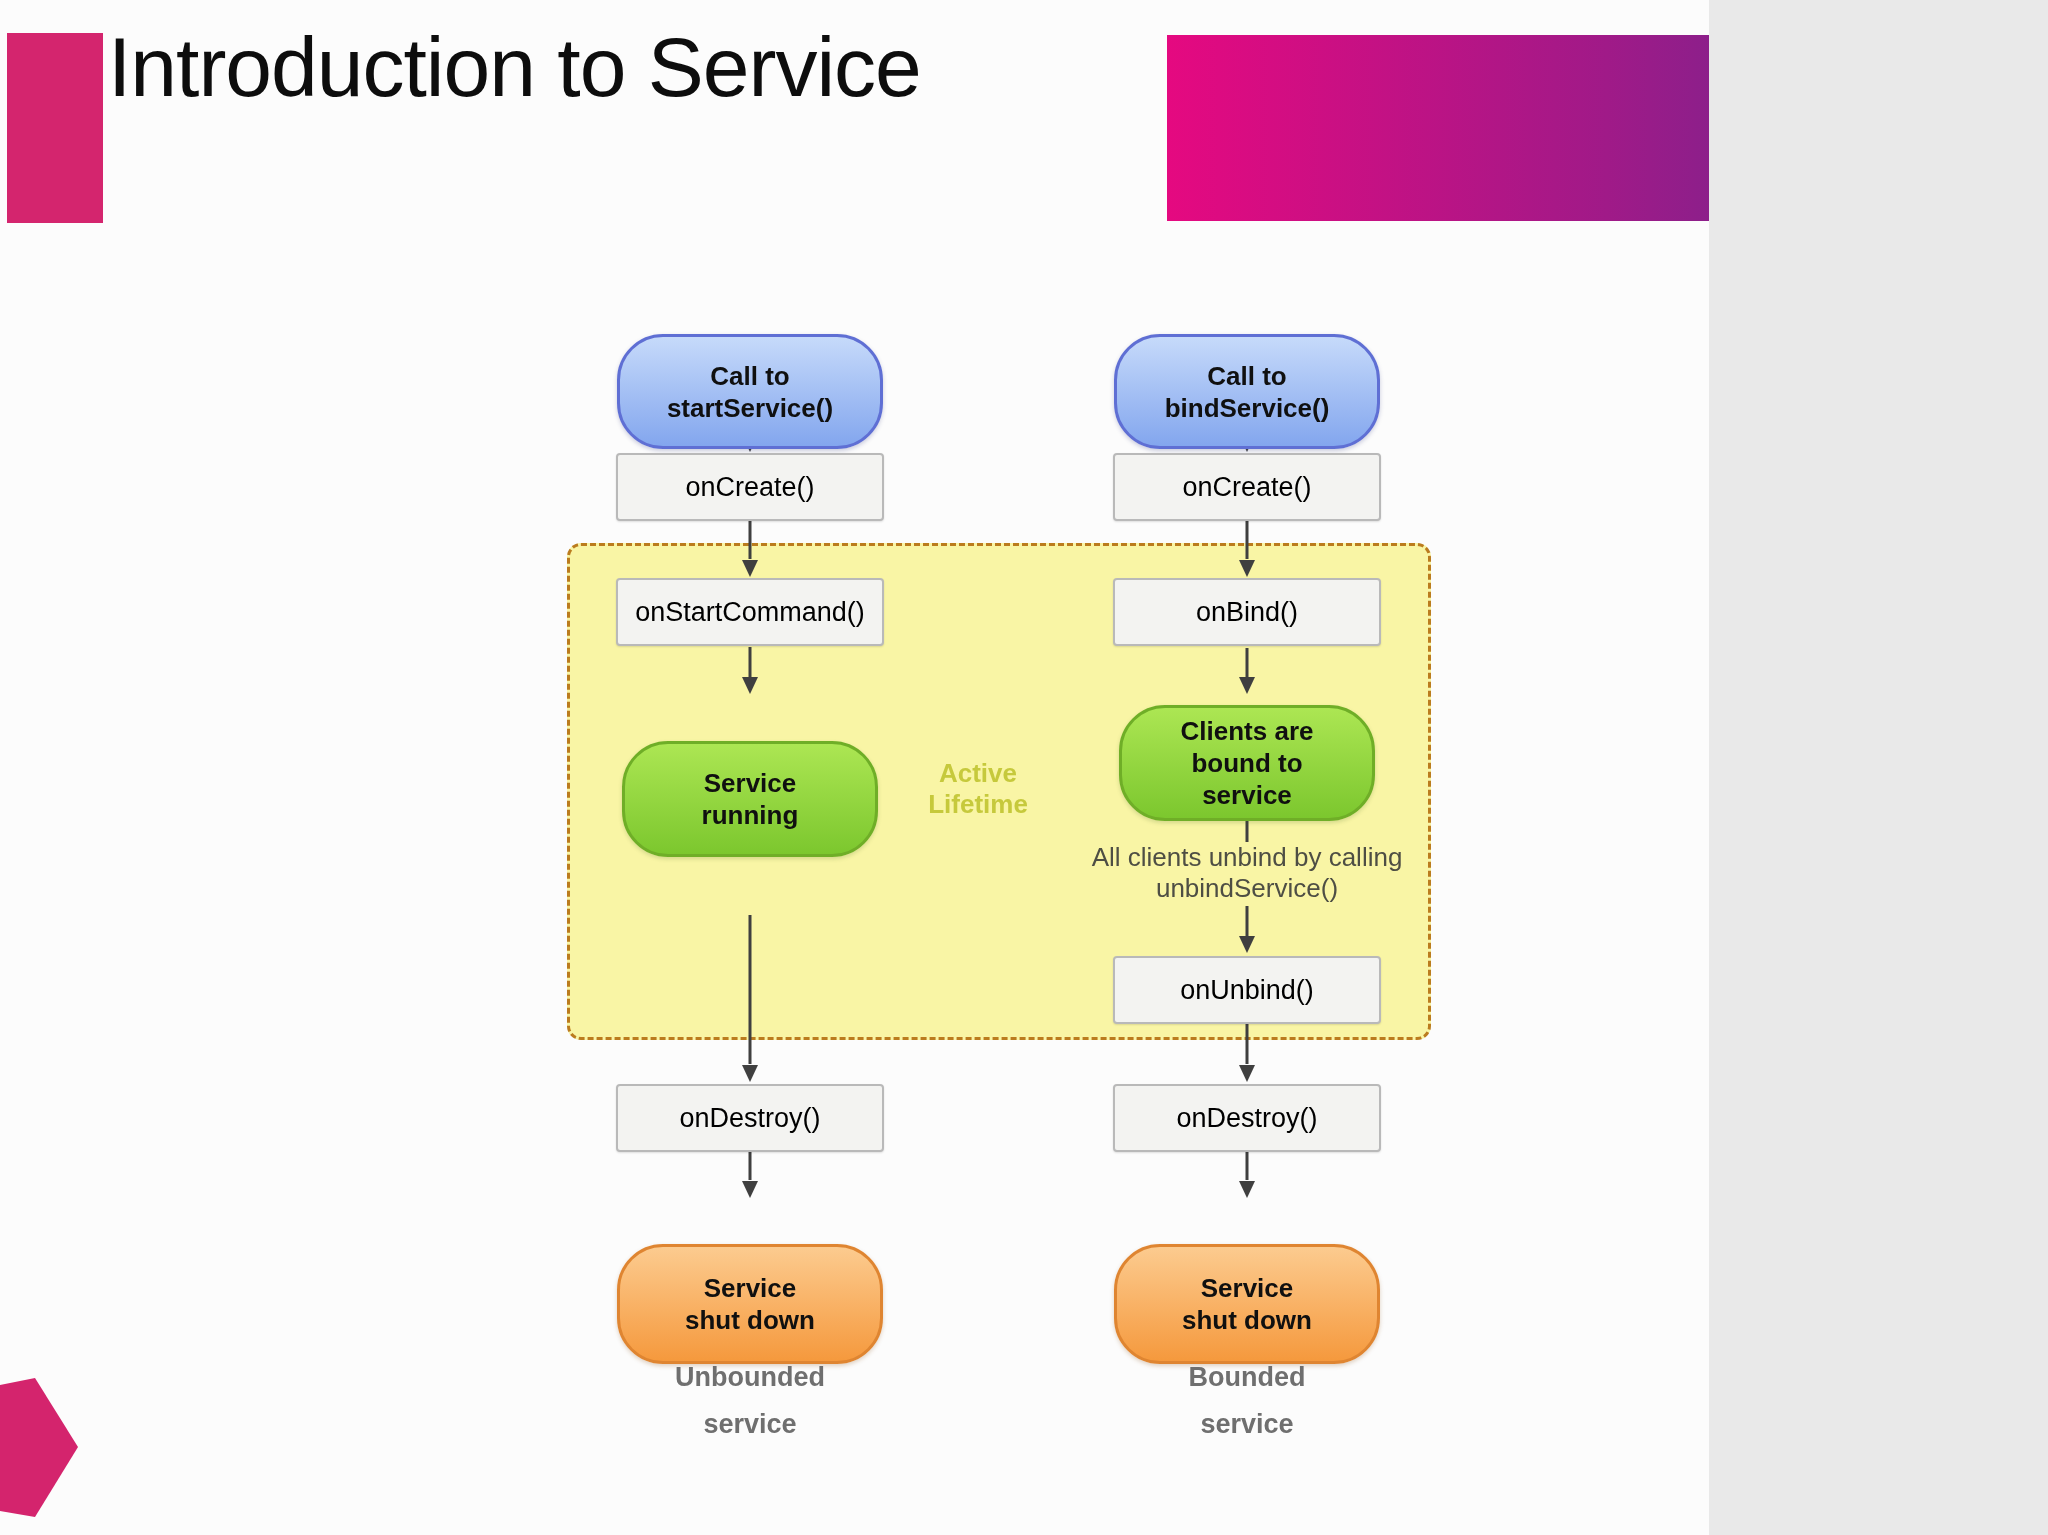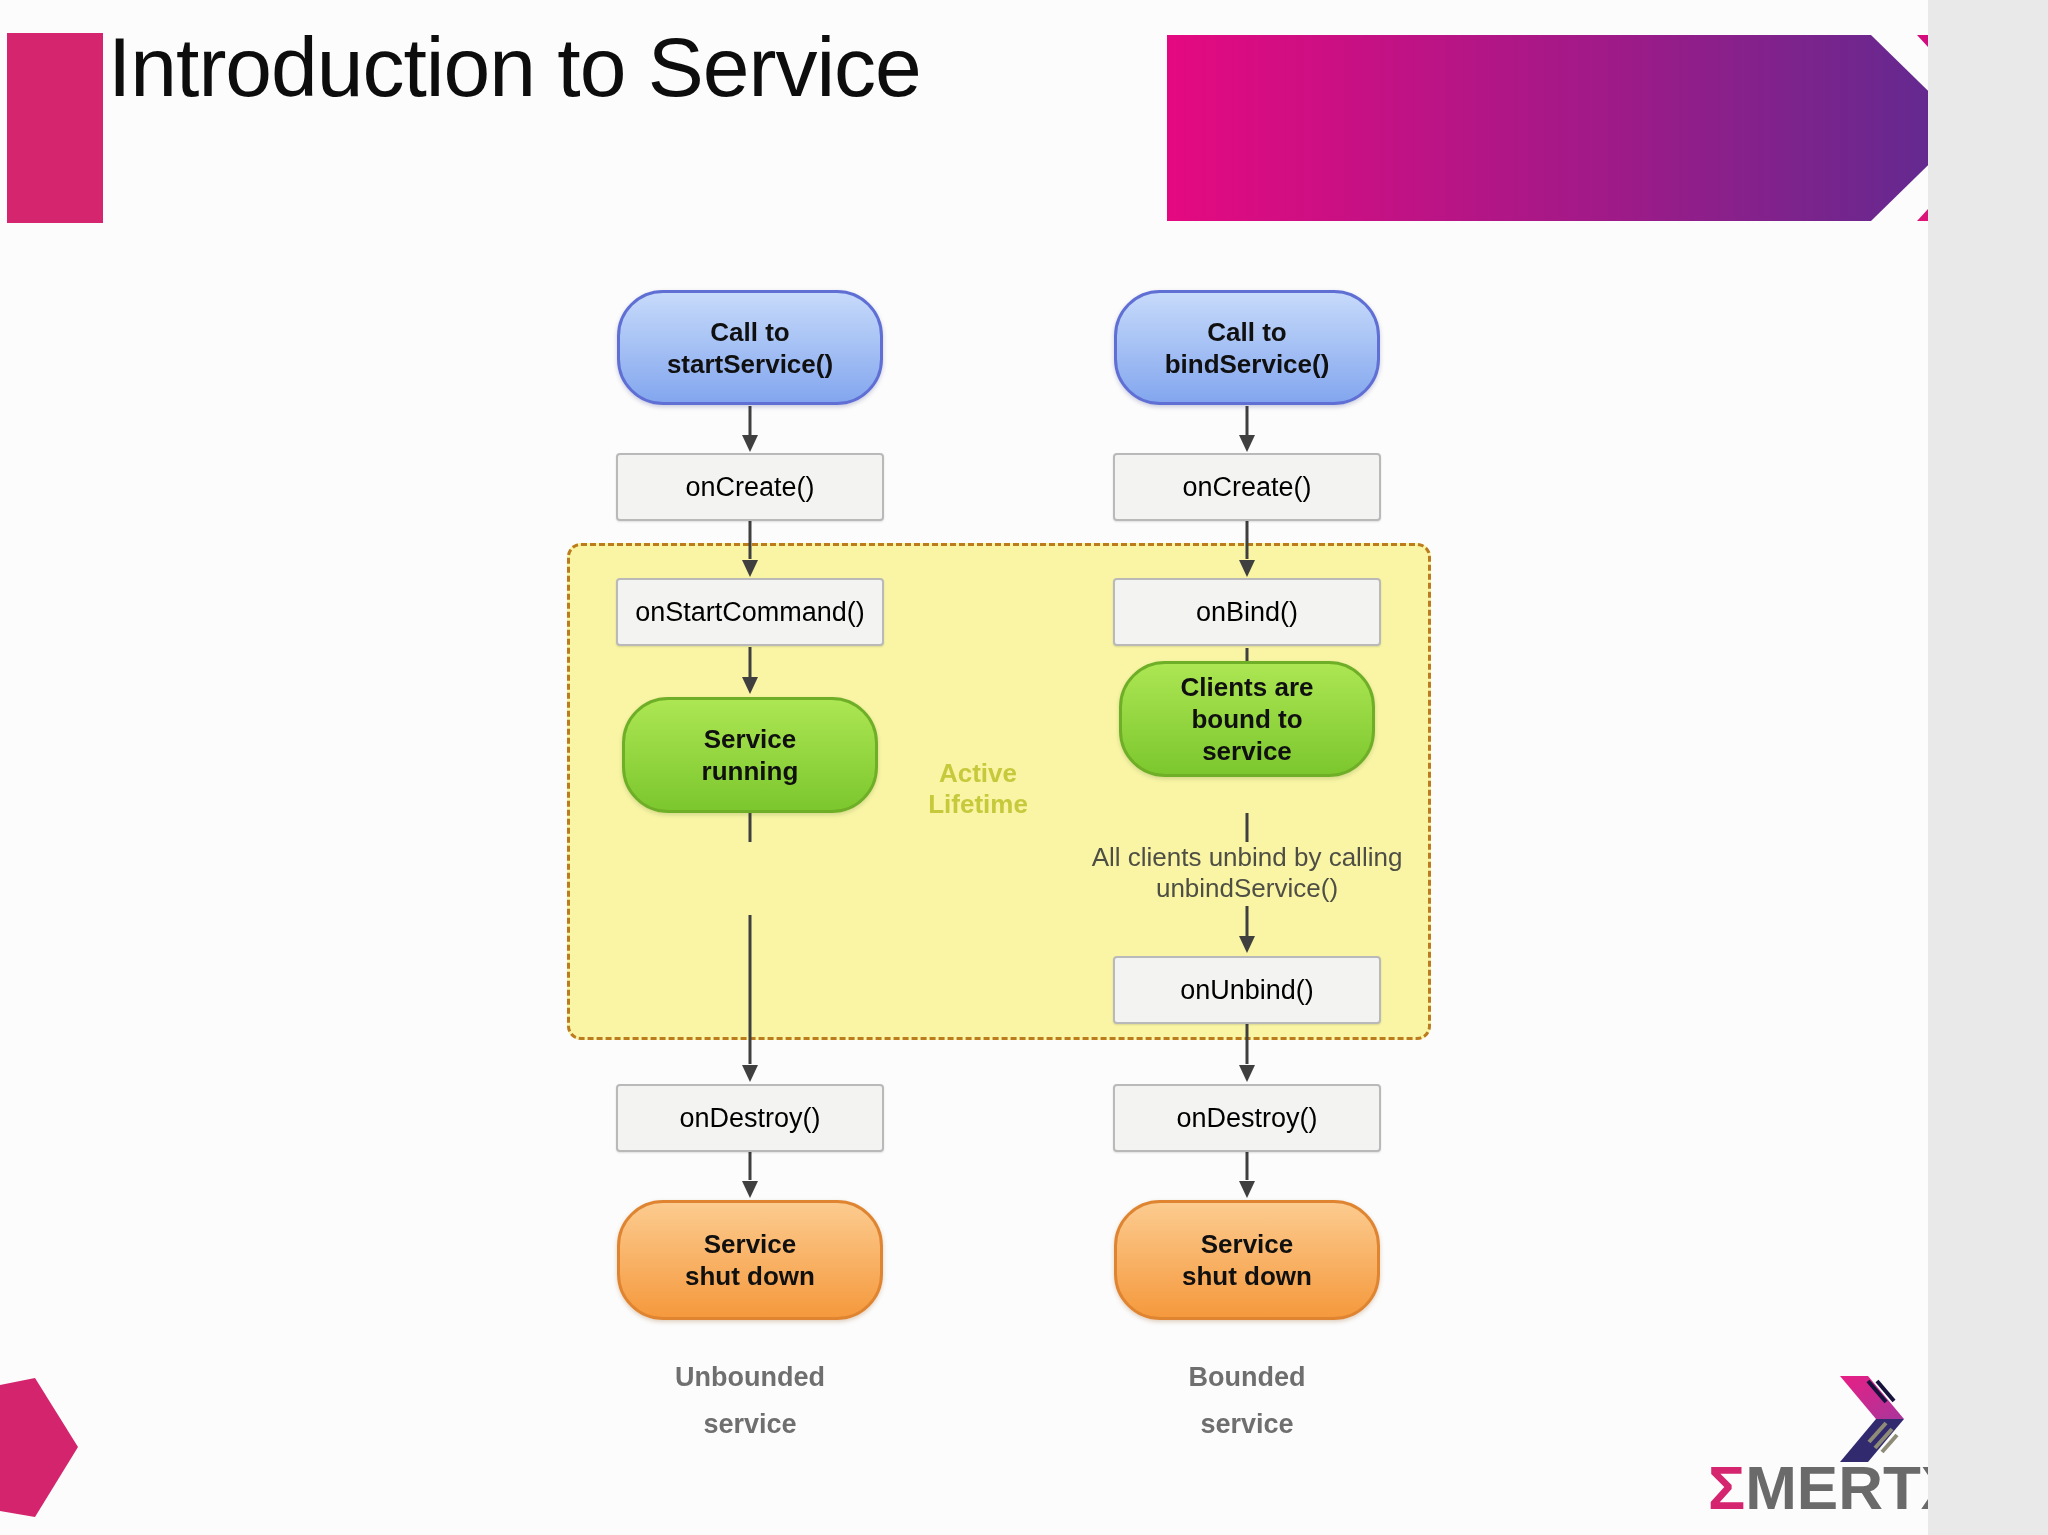--- a/index.html
+++ b/index.html
@@ -1,35 +1,35 @@
 <!DOCTYPE html>
 <html><head>
 <meta charset="utf-8">
 <style>
   html,body{margin:0;padding:0;background:#e9e9e9;}
   .slide{
-    position:relative;width:1928px;height:1535px;overflow:hidden;
+    position:relative;width:1709px;height:1535px;overflow:hidden;
     background:#fcfcfc;font-family:"Liberation Sans",sans-serif;
   }
   
   .accent-bar{position:absolute;left:7px;top:33px;width:96px;height:190px;background:#d4256e;}
   .title{position:absolute;left:108px;top:22px;font-size:84px;line-height:1.08;color:#0d0d0d;letter-spacing:-1px;white-space:nowrap;}
   .subtitle{position:absolute;left:112px;top:146px;font-size:56px;line-height:1.1;color:#0d0d0d;white-space:nowrap;}
   .banner{position:absolute;left:1167px;top:33px;}
   
   .active-region{
     position:absolute;left:567px;top:543px;width:864px;height:497px;box-sizing:border-box;
     background:#f9f5a5;border:3px dashed #bb7c1e;border-radius:14px;
   }
   .arrows{position:absolute;left:0;top:0;pointer-events:none;}
   .node{
     position:absolute;box-sizing:border-box;display:flex;align-items:center;justify-content:center;
     text-align:center;white-space:pre-line;
   }
-  .pill{border-radius:46px;font-weight:bold;font-size:26px;line-height:32px;color:#101010;}
+  .pill{border-radius:46px;font-weight:bold;font-size:26px;line-height:32px;color:#101010;margin-top:44px;}
   .blue{background:linear-gradient(#c6dafa,#83a6ee);border:3px solid #5f6fd4;box-shadow:0 2px 4px rgba(50,60,130,.25);}
   .green{background:linear-gradient(#ace653,#7cc72e);border:3px solid #6fae27;box-shadow:0 2px 4px rgba(60,100,30,.2);}
   .orange{background:linear-gradient(#fccb8f,#f5993d);border:3px solid #df8531;box-shadow:0 2px 4px rgba(140,80,20,.25);}
   .gray{
     background:#f3f3f1;border:2px solid #b9b9b9;border-radius:4px;
     font-size:27px;color:#000;box-shadow:0 1px 2px rgba(0,0,0,.12);
   }
   .desc{position:absolute;width:380px;font-size:26px;line-height:31px;color:#4e4e44;text-align:center;white-space:pre-line;}
   .lifetime-label{position:absolute;left:888px;top:758px;width:180px;font-size:26px;line-height:31px;font-weight:bold;color:#c6c93c;text-align:center;white-space:pre-line;}
   .caption{position:absolute;width:220px;font-size:27px;line-height:47px;font-weight:bold;color:#6f6f6f;text-align:center;white-space:pre-line;}

